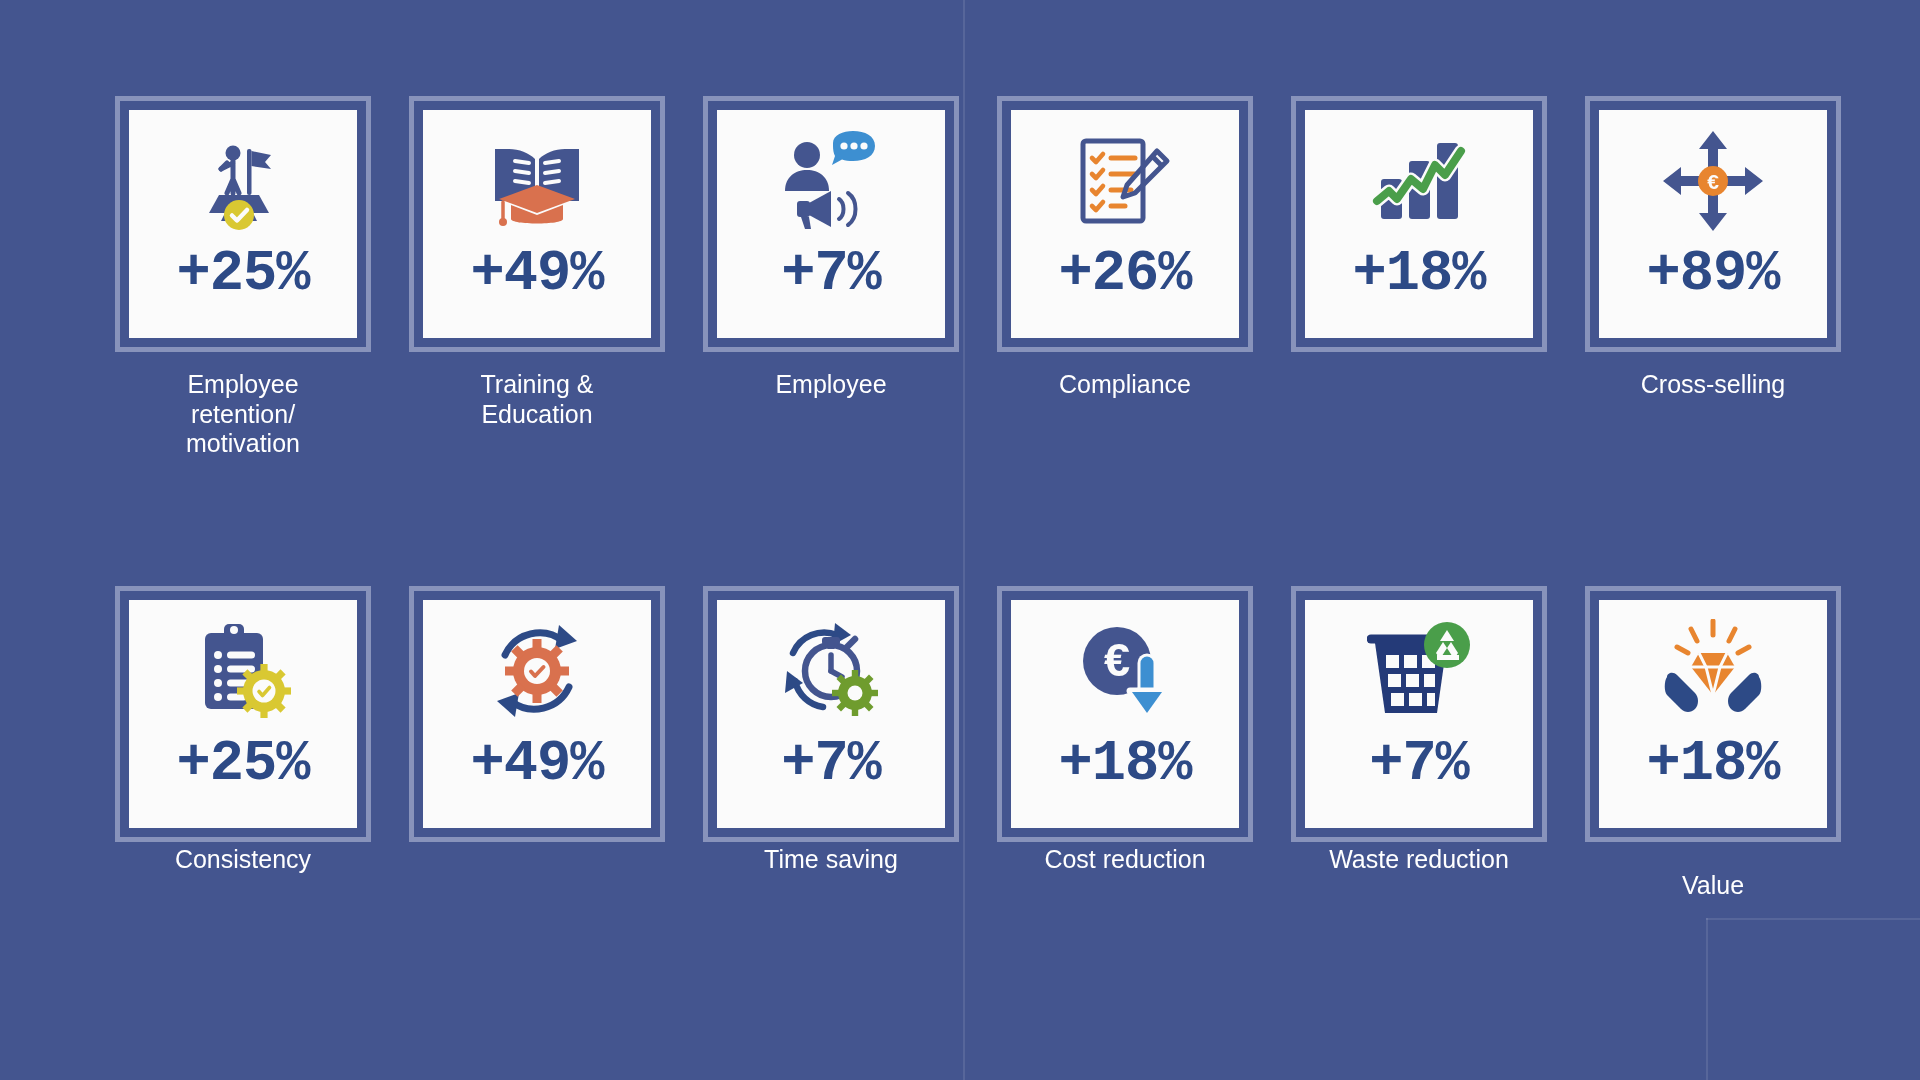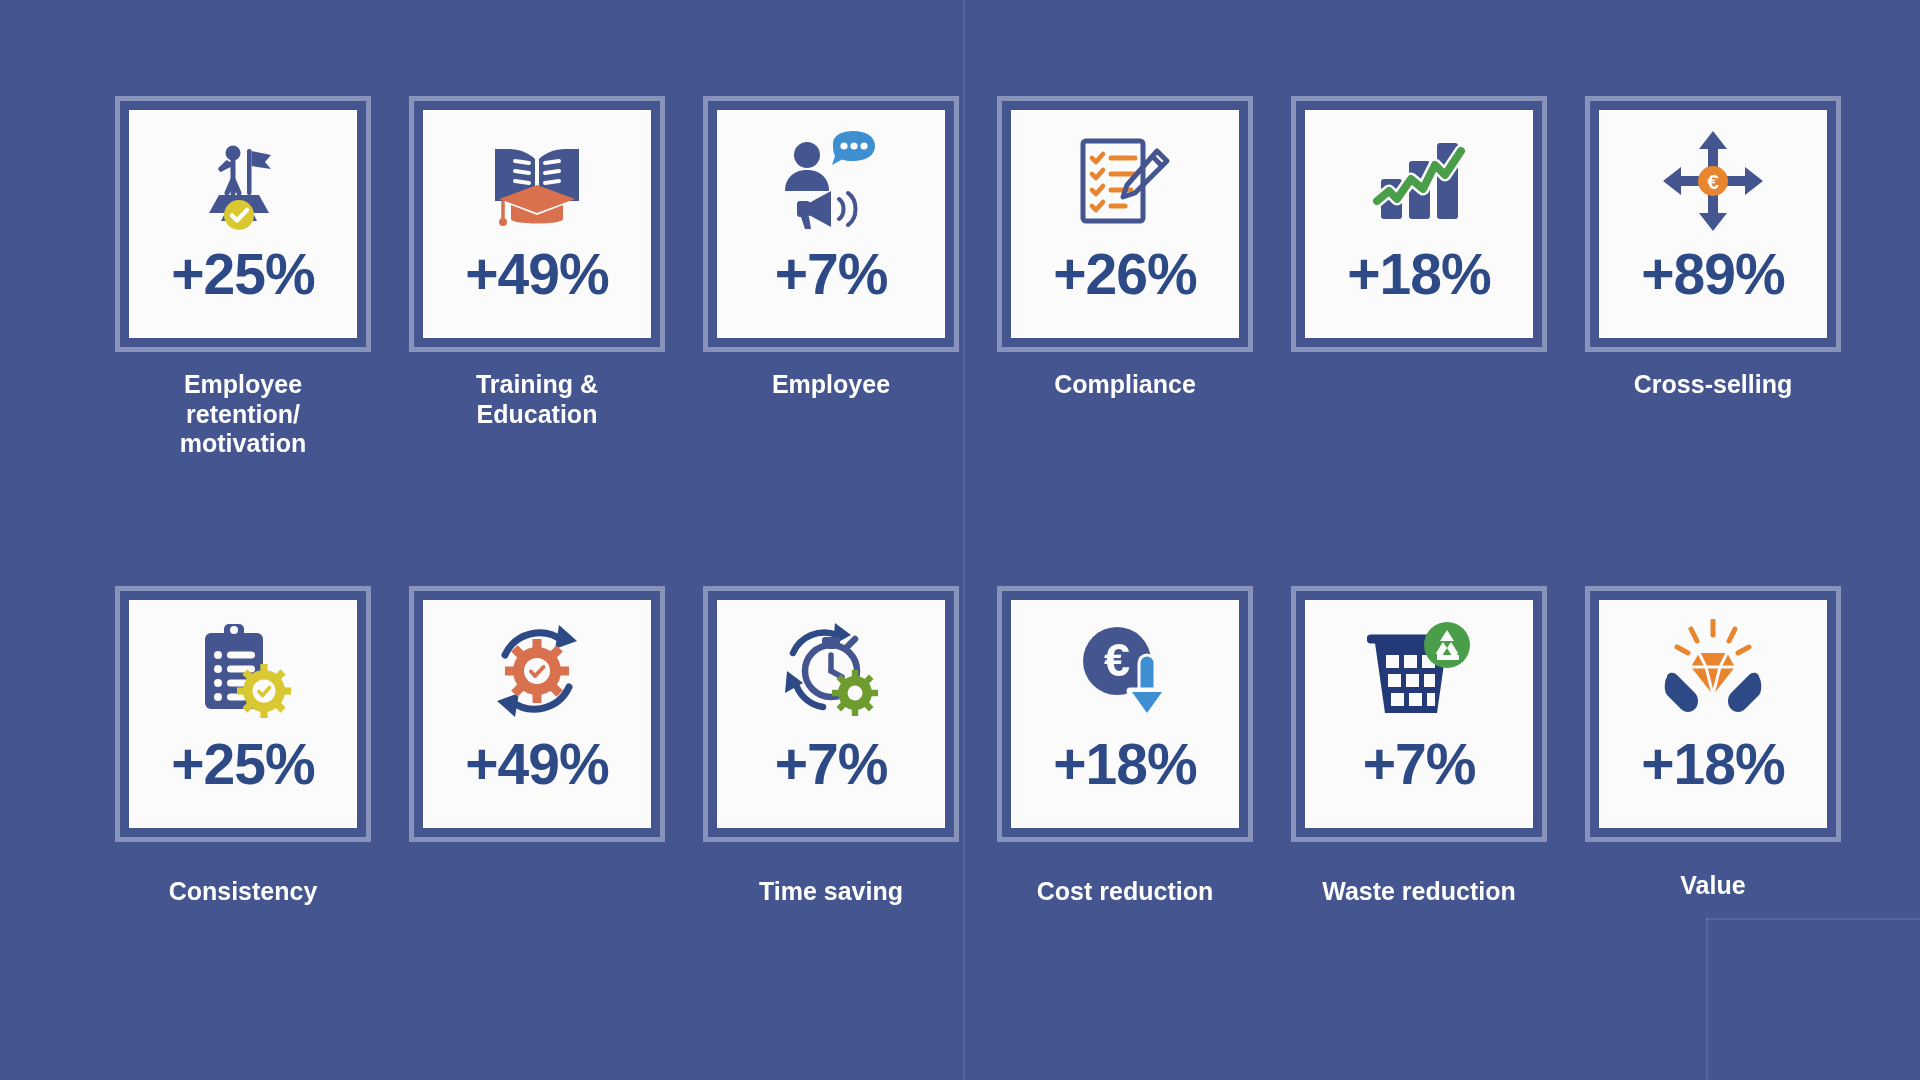--- a/index.html
+++ b/index.html
@@ -76,32 +76,33 @@
     padding-top:12px;
   }
   .icon-wrap svg { display:block; }
   .value {
     font-size:57px;
     font-weight:bold;
     color:#2d4a86;
     letter-spacing:-1px;
     line-height:1;
     margin-top:6px;
+    font-family:Liberation Mono, monospace;
   }
   .label {
     margin-top:18px;
     color:#ffffff;
     font-size:25px;
-    font-weight:bold;
+    font-weight:normal;
     text-align:center;
     line-height:1.18;
     width:280px;
     white-space:pre-line;
   }
-  .r2 .label { margin-top:35px; }
+  .r2 .label { margin-top:3px; }
   .cell.value-cell .label { margin-top:29px; }
 </style>
 </head>
 <body>
 
 <div id="stage">
 
   <div class="vline v1"></div>
   <div class="hline"></div>
   <div class="vline v2"></div>

